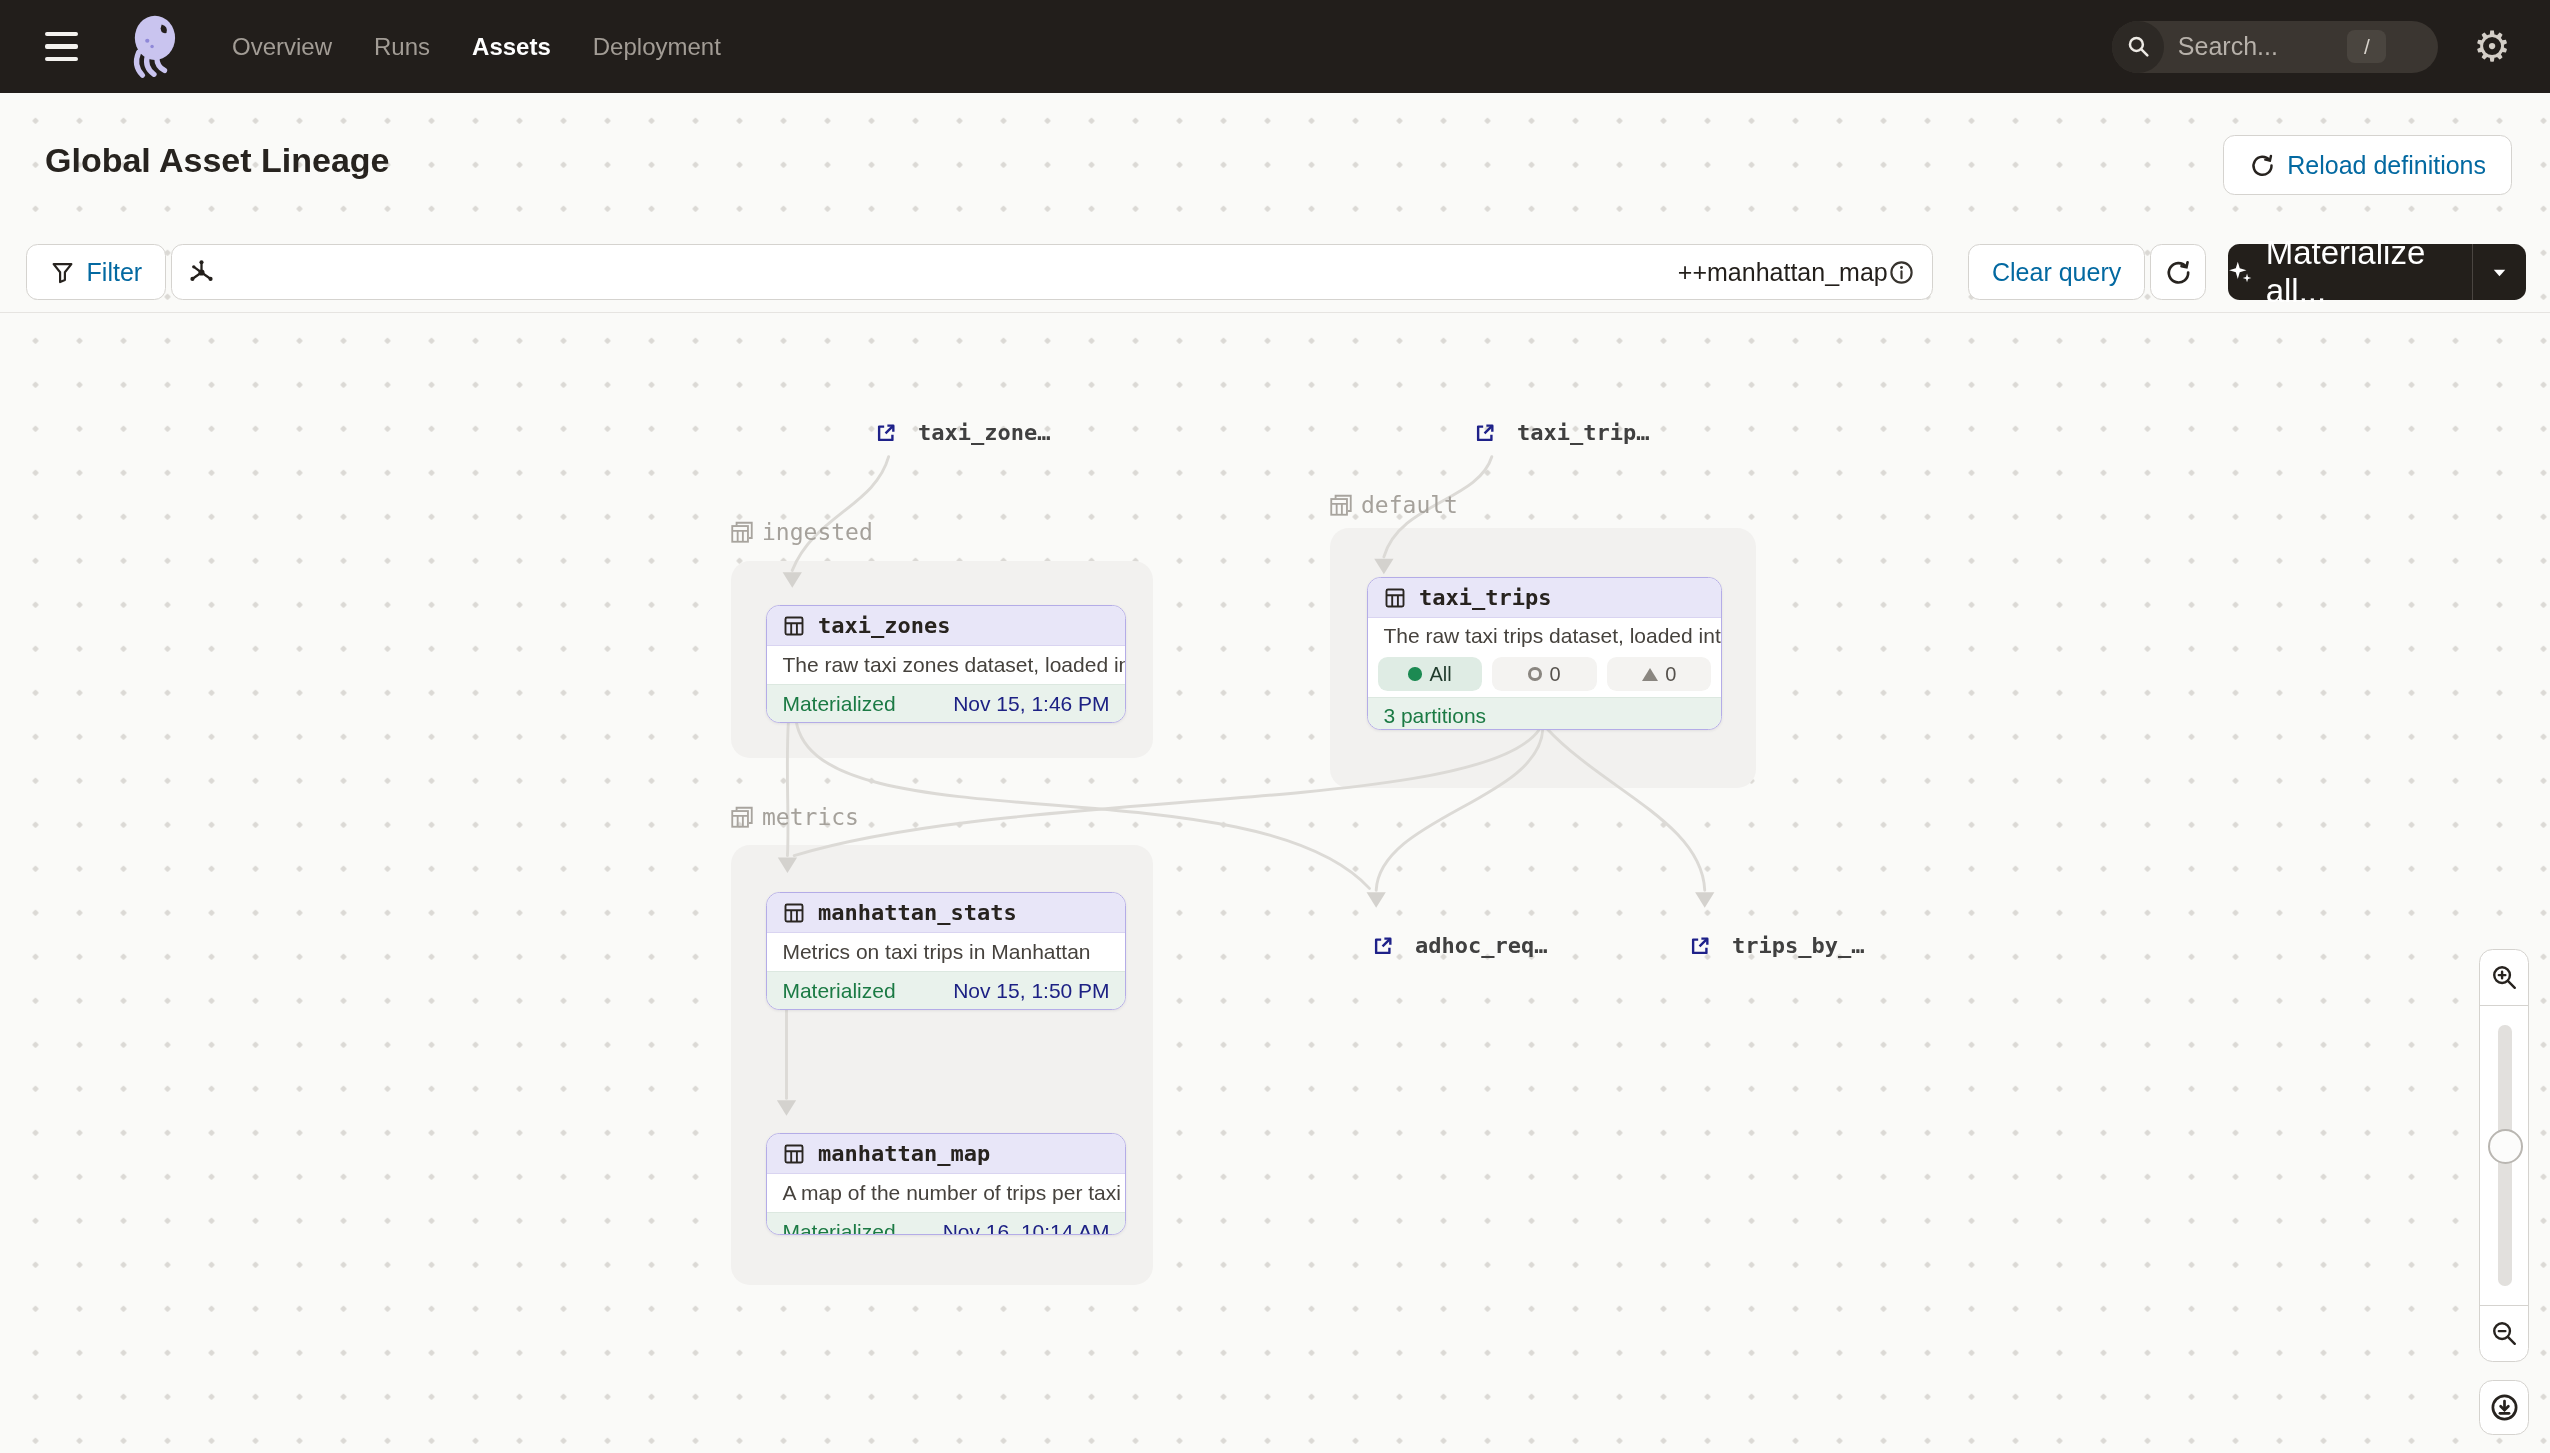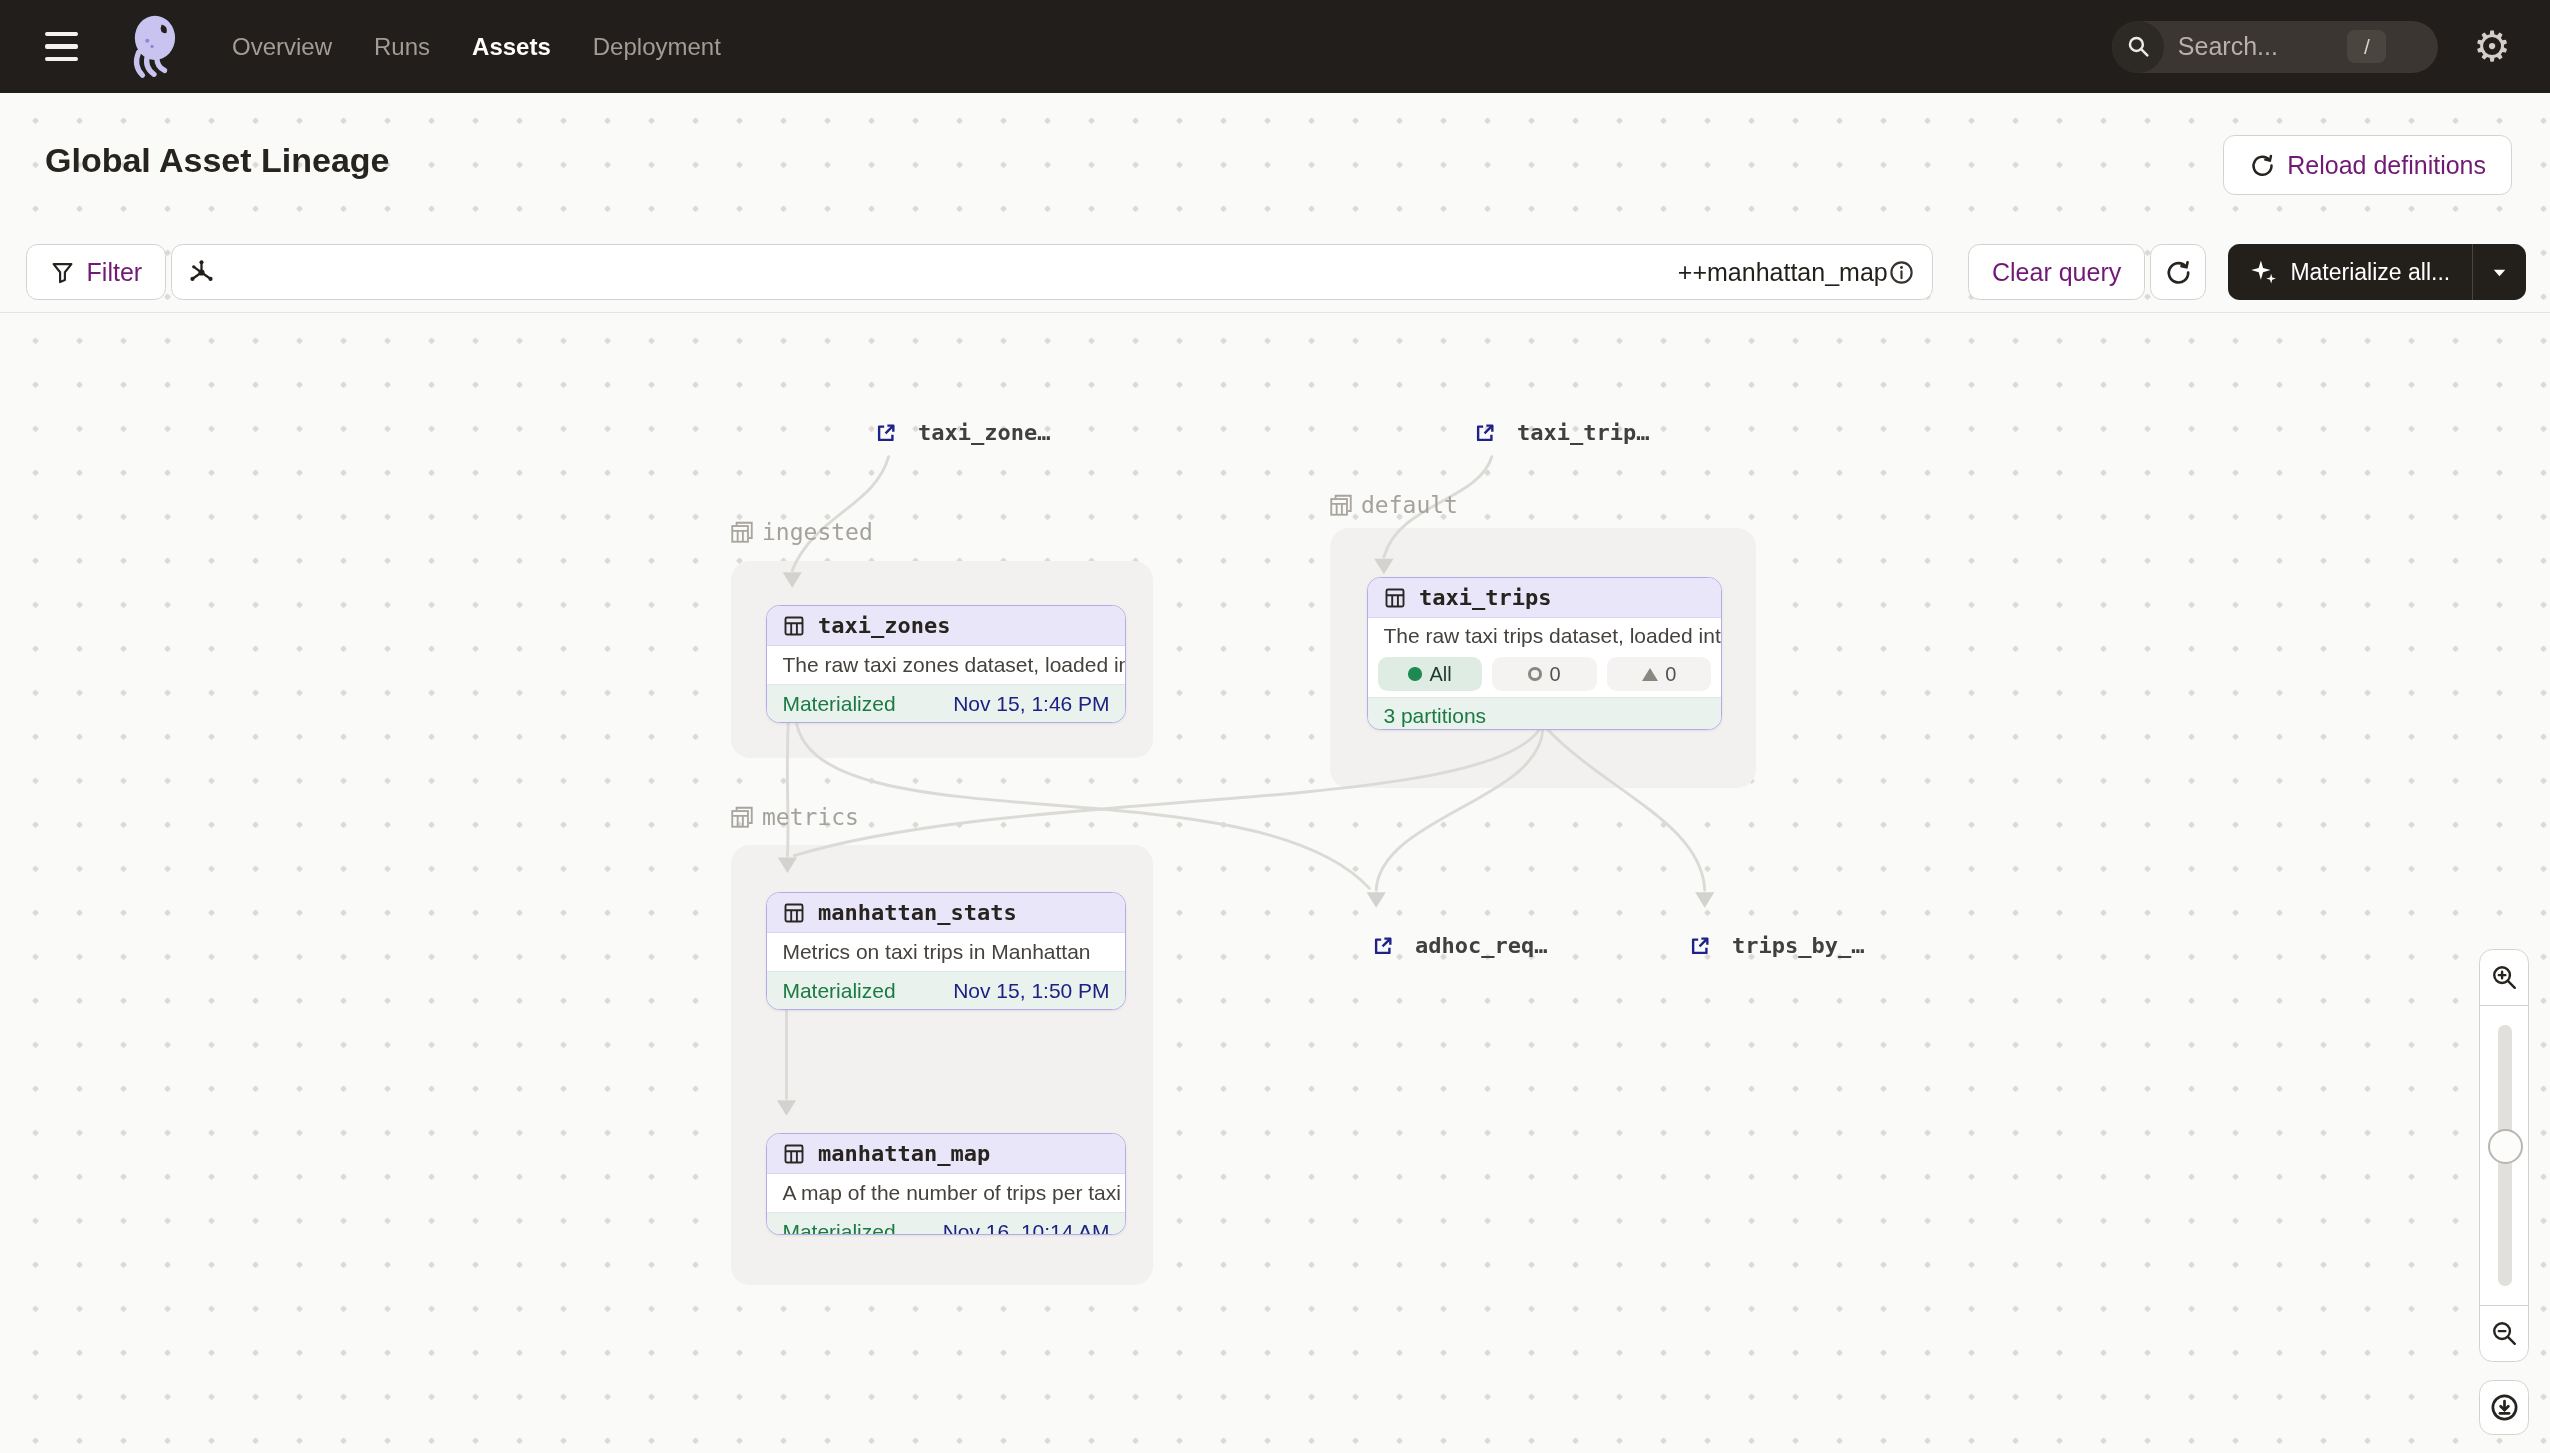--- a/index.html
+++ b/index.html
@@ -36,39 +36,39 @@
           background-image:radial-gradient(circle, #DBD9D5 2.5px, rgba(0,0,0,0) 2.9px);
           background-size:44px 44px; background-position:13.5px 5.8px; }
   #toolbar-divider { position:absolute; left:0; top:312px; width:2550px; height:1px;
                      background:#E6E4E1; z-index:4; }
 
   
   #page-title { position:absolute; left:45px; top:141px; font-size:34px; font-weight:700;
                 color:#27231F; z-index:5; }
   .btn { background:#FFFFFF; border:1px solid #D5D3CF; border-radius:11.6px;
          display:flex; align-items:center; justify-content:center; gap:11.6px;
-         font-size:25px; color:#701a75; cursor:pointer; z-index:5; position:absolute; }
+         font-size:25px; color:#0369a1; cursor:pointer; z-index:5; position:absolute; }
   #reload-btn { right:38px; top:135px; height:60px; padding:0 25px; }
 
   
   #filter-btn { left:26px; top:244px; height:56px; padding:0 23px;justify-content:space-between; }
   #query-box { position:absolute; left:171px; top:244px; width:1762px; height:56px;
                background:#fff; border:1px solid #D5D3CF; border-radius:11.6px;
                display:flex; align-items:center; z-index:5; }
   #query-input { border:none; outline:none; font-size:25px; font-weight:500; color:#231F1B;
                  flex:1; margin-left:13.5px; background:transparent;
                  font-family:"Liberation Sans", sans-serif;text-align:right; }
   #query-info { margin-right:17.3px; cursor:pointer; display:flex; }
   #clear-btn { left:1968px; top:244px; height:56px; padding:0 23px; }
   #refresh-btn { left:2150px; top:244px; height:56px; width:56px; padding:0; }
   #materialize-btn { position:absolute; left:2228px; top:244px; height:56px; width:298px;
                      background:#231F1B; border-radius:11.6px; display:flex; align-items:center;
                      color:#fff; z-index:5; cursor:pointer; }
   #materialize-main { flex:1; display:flex; align-items:center; gap:11.6px; justify-content:center;
-                      font-size:23px; }
+                      font-size:33px; }
   #materialize-caret { width:54px; height:56px; border-left:1px solid #4A4541;
                        display:flex; align-items:center; justify-content:center; }
 
   
   .group-box { position:absolute; background:#F2F1EF; border-radius:19px; z-index:1; }
   #group-box-ingested { left:731px; top:561px; width:422px; height:197px; }
   #group-box-default  { left:1330px; top:528px; width:426px; height:260px; }
   #group-box-metrics  { left:731px; top:845px; width:422px; height:440px; }
 
   .group-label { position:absolute; display:flex; align-items:center; gap:7px; z-index:3;

